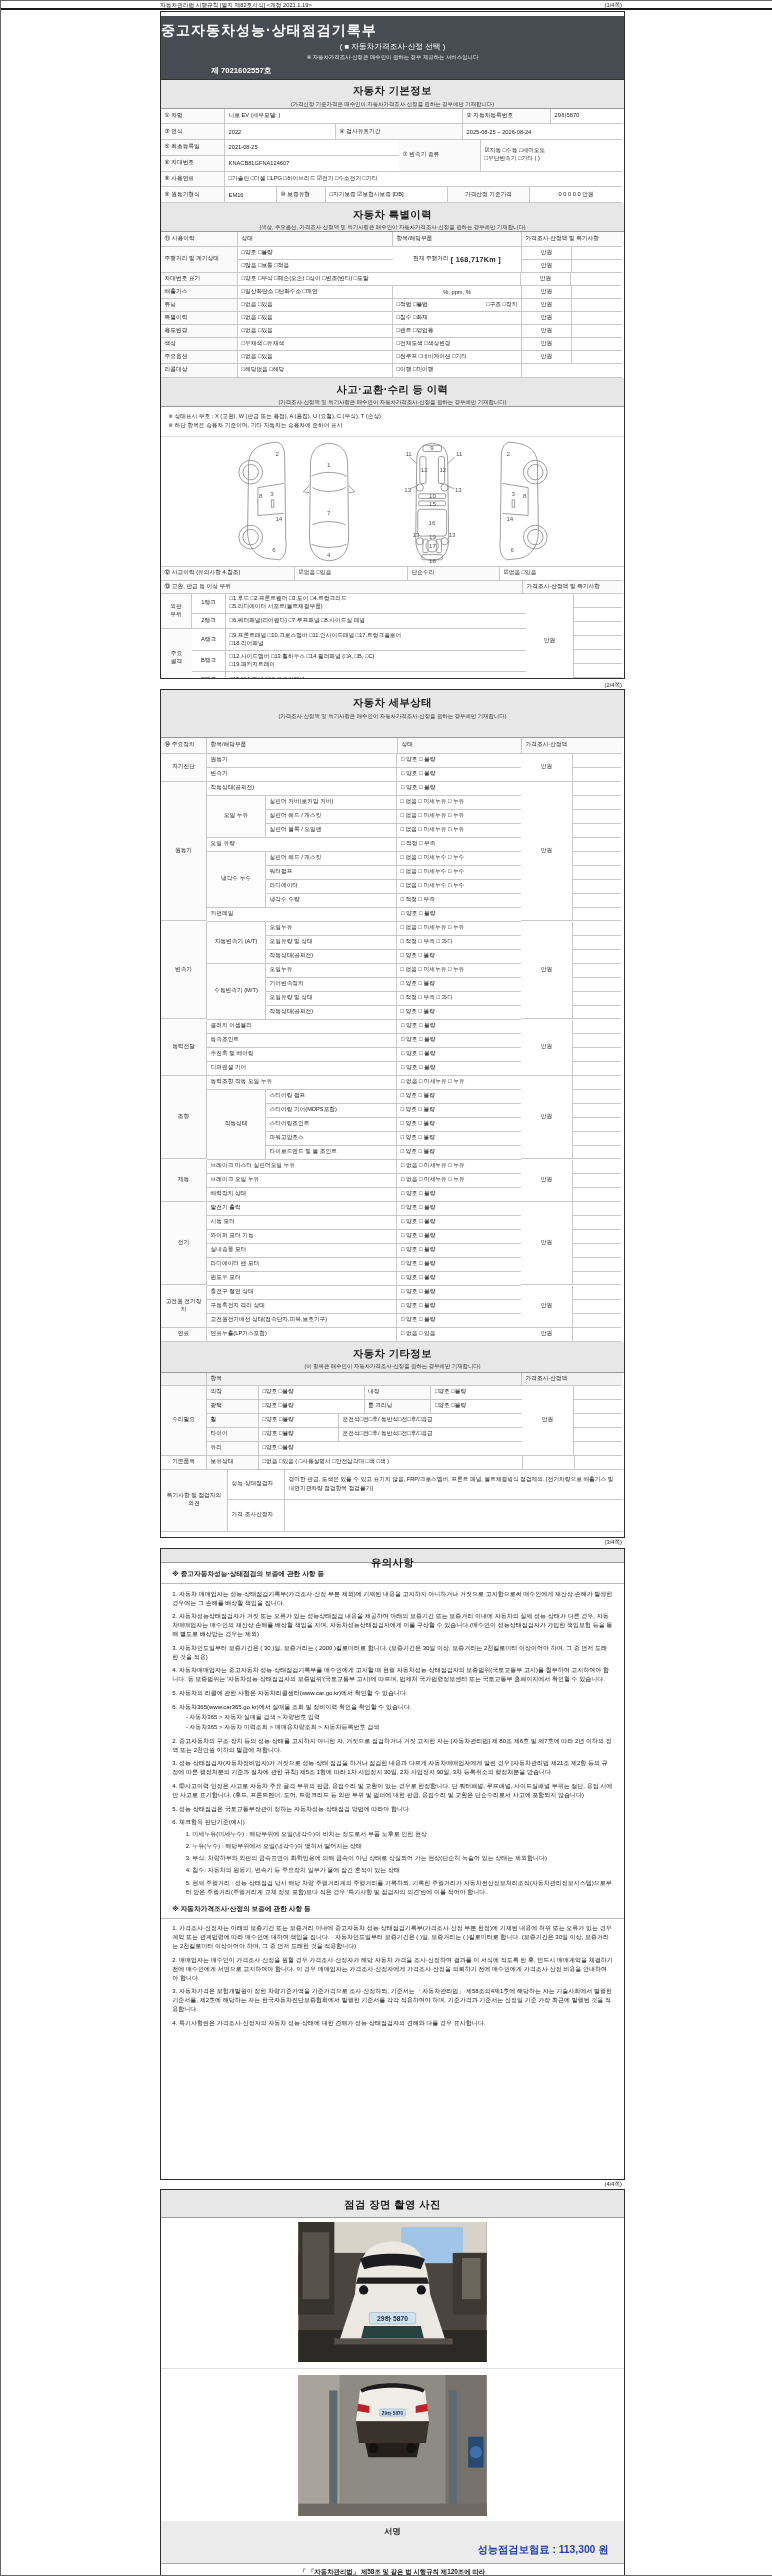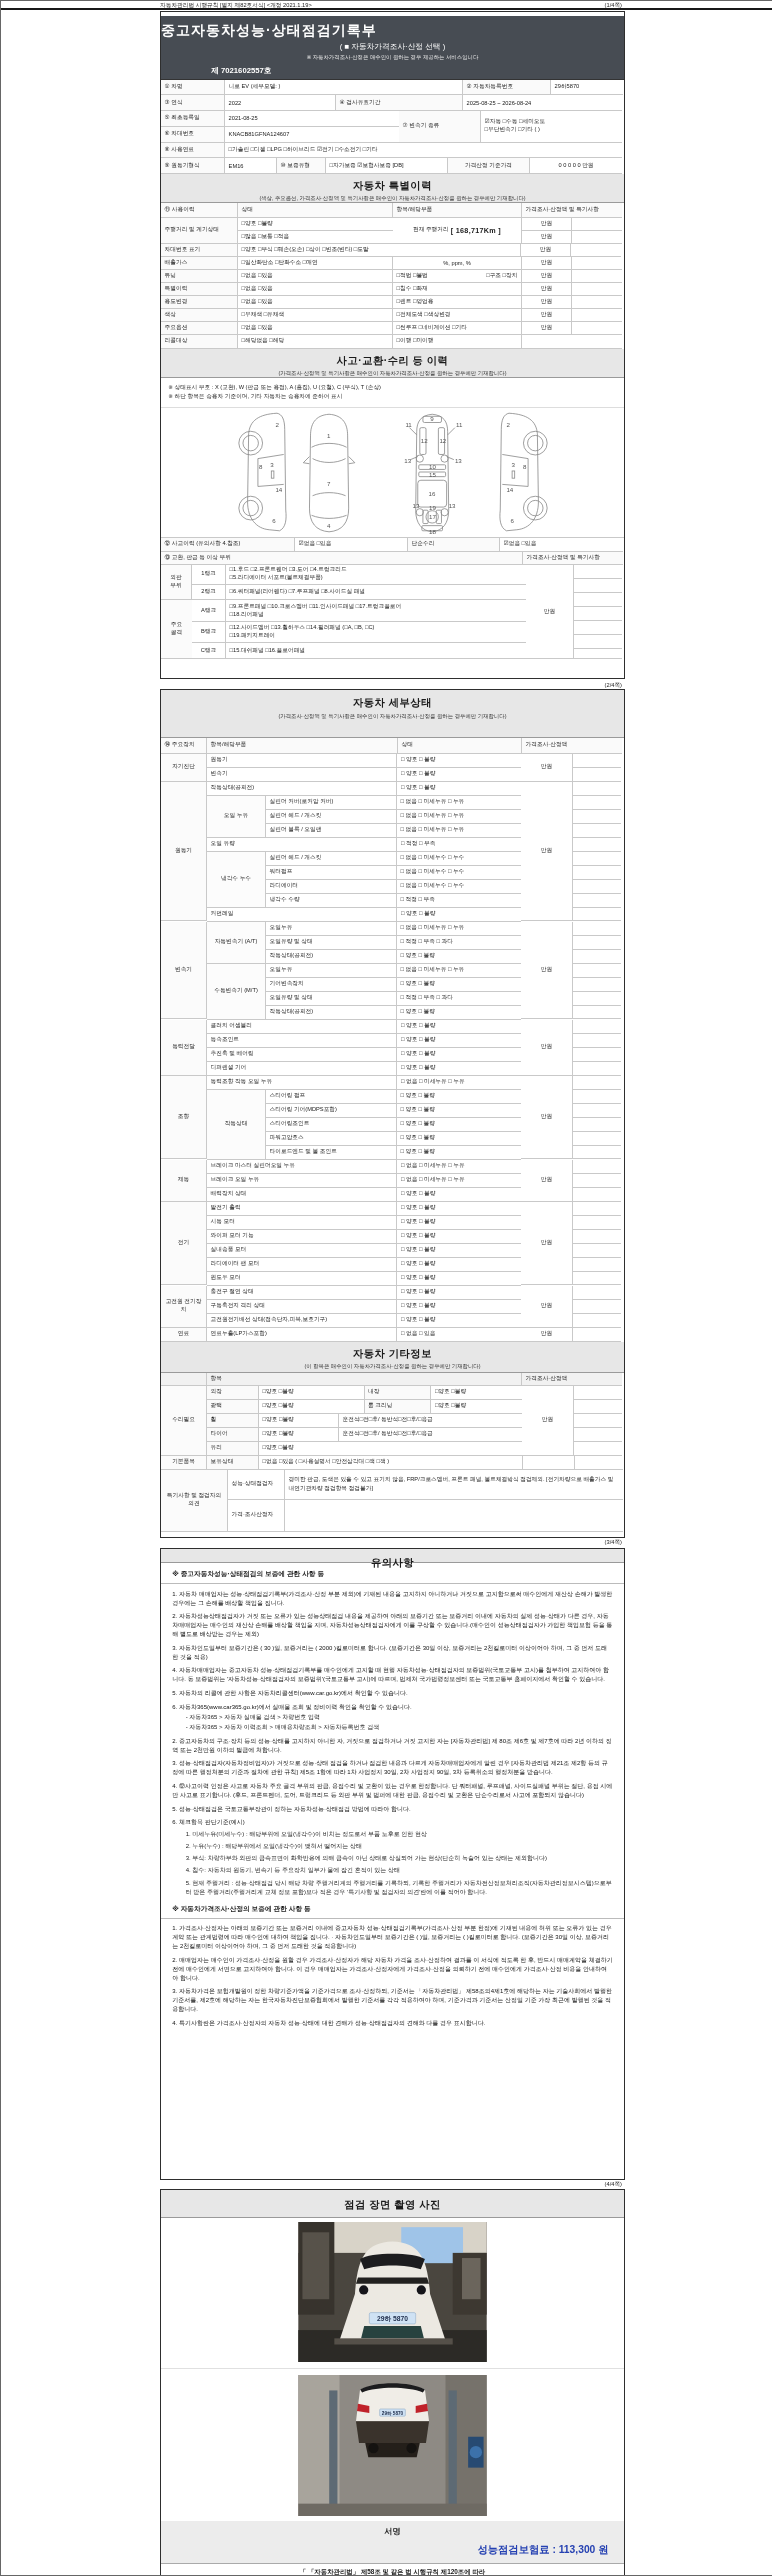--- a/index.html
+++ b/index.html
@@ -76,20 +76,24 @@
 
   <div class="pageblk" style="top:10.3px;height:668px;">
     <div class="dhdr">
       <div class="gap"></div>
       <div class="t1">중고자동차성능·상태점검기록부</div>
       <div class="t2">( ■ 자동차가격조사·산정 선택 )</div>
       <div class="t3">※ 자동차가격조사·산정은 매수인이 원하는 경우 제공하는 서비스입니다</div>
       <div class="dno">제 7021602557호</div>
     </div>
 
+    <div class="band" style="height:29px;">
+      <div class="bt">자동차 기본정보</div>
+      <div class="bn">(가격산정 기준가격은 매수인이 자동차가격조사·산정을 원하는 경우에만 기재합니다)</div>
+    </div>
 
     <div class="tbl">
       <div class="tr" style="height:15.5px;">
         <div class="tc lb w" style="width:64px;">① 차명</div>
         <div class="tc w" style="width:238px;">니로 EV (세부모델: )</div>
         <div class="tc lb w" style="width:88px;">② 자동차등록번호</div>
         <div class="tc w" style="width:72px;">29하5870</div>
       </div>
       <div class="tr" style="height:15.5px;">
         <div class="tc lb w" style="width:64px;">③ 연식</div>

